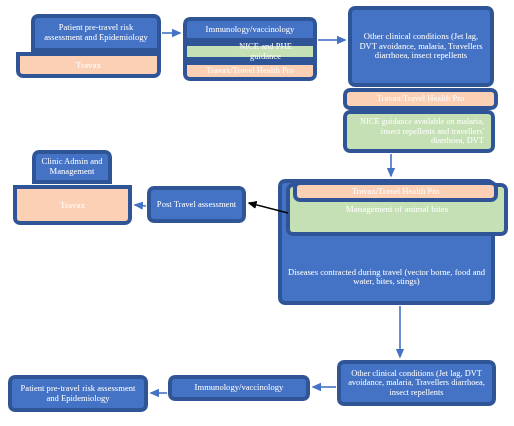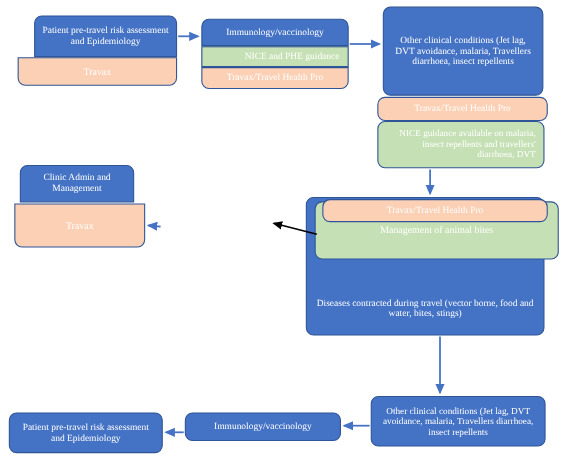--- a/index.html
+++ b/index.html
@@ -14,21 +14,21 @@
   .node{
     position:absolute;
     box-sizing:border-box;
     display:flex;
     align-items:center;
     justify-content:center;
     text-align:center;
     color:#ffffff;
     line-height:1.12;
     border-radius:7px;
-    border:1px solid #14b8a6;
+    border:4px solid #14b8a6;
     padding:2px 5px;
   }
   .blue{background:#4472c4;border-color:#2f5597;}
   .green{background:#c5e0b4;border-color:#2f5597;}
   .pink{background:#fbd0b5;border-color:#2f5597;}
   .sq-top{border-top-left-radius:0;border-top-right-radius:0;}
   .sq-bot{border-bottom-left-radius:0;border-bottom-right-radius:0;}
   .sq-all{border-radius:0;padding-left:36px;}
   svg.arrows{position:absolute;left:0;top:0;width:514px;height:426px;overflow:visible;pointer-events:none;}
 </style>
@@ -46,24 +46,25 @@
   <div class="node green sq-all" style="left:183px;top:42px;width:134px;height:19px;font-size:8.6px;">NICE and PHE guidance</div>
 
   <div class="node pink sq-top" style="left:183px;top:61px;width:134px;height:20px;font-size:8.6px;">Travax/Travel Health Pro</div>
 
   <div class="node blue" style="left:348px;top:6px;width:146px;height:81px;font-size:8.6px;">Other clinical conditions (Jet lag, DVT avoidance, malaria, Travellers diarrhoea, insect repellents</div>
 
   <div class="node pink" style="left:343px;top:88px;width:155px;height:22px;font-size:8.6px;">Travax/Travel Health Pro</div>
 
   <div class="node green" style="left:343px;top:110px;width:152px;height:43px;font-size:8.4px;padding:2px 7px;text-align:right;">NICE guidance available on malaria, insect repellents and travellers' diarrhoea, DVT</div>
 
-  <div class="node blue sq-bot" style="left:18px;top:150px;width:104px;height:34px;font-size:8.6px;">Clinic Admin and Management</div>
+  <div class="node blue sq-bot" style="left:32px;top:150px;width:80px;height:34px;font-size:8.6px;">Clinic Admin and Management</div>
 
   <div class="node pink sq-top" style="left:13px;top:185px;width:119px;height:40px;font-size:9px;">Travax</div>
 
+  <div class="node blue" style="left:147px;top:186px;width:99px;height:37px;font-size:8.6px;">Post Travel assessment</div>
 
   <div class="node blue" style="left:278px;top:179px;width:217px;height:126px;font-size:8.6px;
               align-items:flex-end;padding-bottom:14px;">Diseases contracted during travel (vector borne, food and water, bites, stings)</div>
 
   <div class="node green" style="left:286px;top:183px;width:222px;height:53px;font-size:9px;">Management of animal bites</div>
 
   <div class="node pink" style="left:293px;top:181px;width:205px;height:21px;font-size:8.6px;">Travax/Travel Health Pro</div>
 
   <div class="node blue" style="left:337px;top:360px;width:159px;height:46px;font-size:8.4px;">Other clinical conditions (Jet lag, DVT avoidance, malaria, Travellers diarrhoea, insect repellents</div>
 

